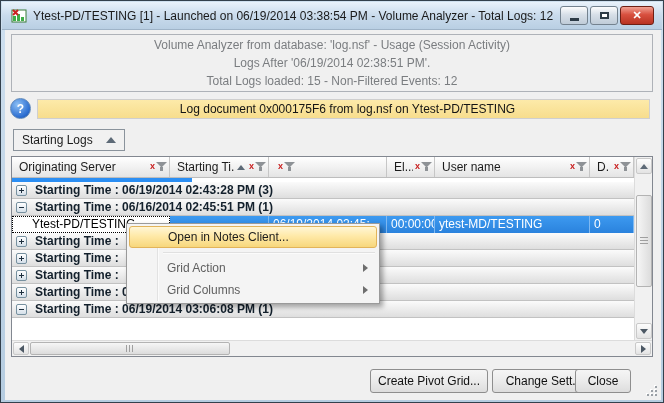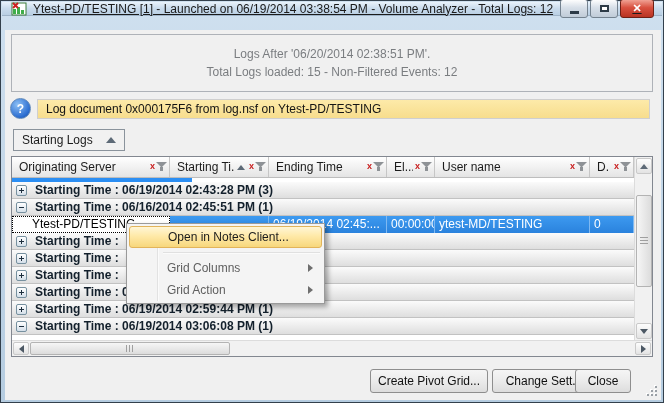--- a/index.html
+++ b/index.html
@@ -1,44 +1,44 @@
 <!DOCTYPE html>
 <html><head>
 <meta charset="utf-8">
 <style>
   html,body{margin:0;padding:0;background:#e8e8e8;}
   .stage{position:relative;width:664px;height:403px;font-family:"Liberation Sans",sans-serif;
          font-size:12px;color:#1b1b1b;overflow:hidden;}
   
   .window{position:absolute;inset:0;background:linear-gradient(#cfe0ef,#b5cce0);
           border:1px solid #33404c;box-sizing:border-box;}
-  .titlebar{position:absolute;left:1px;top:1px;right:1px;height:14px;
+  .titlebar{position:absolute;left:1px;top:1px;right:1px;height:28px;
             background:linear-gradient(#e9f2fb,#c9dbec 50%,#b9cfe3);
-            display:flex;align-items:center;border-bottom:1px solid #9fb4c8;box-sizing:border-box;text-decoration:underline;}
+            display:flex;align-items:center;border-bottom:1px solid #9fb4c8;box-sizing:border-box;}
   .app-icon{width:16px;height:16px;margin:0 6px 0 9px;flex:none;}
   .title-text{flex:1;white-space:nowrap;overflow:hidden;color:#1a1a1a;}
   .win-btns{display:flex;gap:2px;margin-right:8px;}
   .wbtn{width:28px;height:19px;border:1px solid #74828f;border-radius:3px;box-sizing:border-box;
         background:linear-gradient(#fdfdfd,#d7dfe8 45%,#c0ccd8);display:flex;align-items:center;justify-content:center;}
   .wbtn.close{width:34px;background:linear-gradient(#f0a193,#d8503f 45%,#b83322);border-color:#6e1f14;
               color:#fff;font-weight:bold;font-size:11px;}
   .glyph-min{width:9px;height:3px;background:#2d3b47;margin-top:7px;}
   .glyph-max{width:9px;height:7px;border:2px solid #2d3b47;box-sizing:border-box;background:#fff;}
   
   .content{position:absolute;left:4px;top:29px;width:656px;height:370px;background:#f0f0f0;}
   .info-box{position:absolute;left:6px;top:4px;width:642px;height:58px;box-sizing:border-box;
             border:1px solid #aeb2b8;background:#f0f0f0;display:flex;flex-direction:column;
             align-items:center;justify-content:center;color:#7a7d80;line-height:18px;}
   .help-btn{position:absolute;left:5px;top:68px;width:21px;height:21px;border-radius:50%;
             background:radial-gradient(circle at 35% 30%,#8cc0f5,#2a6cd0 70%,#16458f);
             border:1px solid #5d87b8;box-sizing:border-box;color:#fff;font-weight:bold;
             display:flex;align-items:center;justify-content:center;font-size:12px;}
   .status-bar{position:absolute;left:32px;top:69px;width:613px;height:20px;box-sizing:border-box;
               border:1px solid #cfcfcf;background:linear-gradient(#fdeaa9,#f7dd8d);
-              display:flex;align-items:center;padding-left:8px;color:#141414;}
+              display:flex;align-items:center;padding-left:8px;color:#141414;justify-content:center;}
   .chip{position:absolute;left:8px;top:99px;width:112px;height:22px;box-sizing:border-box;
         border:1px solid #8a939c;background:#f1f1f1;display:flex;align-items:center;padding:0 8px;}
   .chip .tri-up{margin-left:auto;}
   
   .tri-up{width:0;height:0;border-left:5px solid transparent;border-right:5px solid transparent;
           border-bottom:6px solid #5d6a77;}
   .tri-up.small{border-left-width:4px;border-right-width:4px;border-bottom-width:5px;}
   .tri-down{width:0;height:0;border-left:4px solid transparent;border-right:4px solid transparent;
             border-top:5px solid #4c5864;}
   .tri-left{width:0;height:0;border-top:4px solid transparent;border-bottom:4px solid transparent;
@@ -84,21 +84,21 @@
           display:flex;align-items:center;justify-content:center;}
   .vgrip{width:8px;height:8px;background:repeating-linear-gradient(#9f9f9f 0 1px,transparent 1px 3px);}
   .hsb{position:absolute;left:0;bottom:0;width:640px;height:16px;background:#f1f1f1;border-top:1px solid #dcdcdc;box-sizing:border-box;}
   .hbtn{position:absolute;top:1px;width:16px;height:13px;display:flex;align-items:center;justify-content:center;
         background:linear-gradient(#fdfdfd,#e3e3e3);border:1px solid #c9c9c9;border-radius:2px;box-sizing:border-box;}
   .hthumb{position:absolute;left:18px;top:1px;width:200px;height:13px;box-sizing:border-box;
           background:linear-gradient(#f6f6f6,#dcdcdc);border:1px solid #b3b3b3;border-radius:2px;
           display:flex;align-items:center;justify-content:center;}
   .hgrip{width:8px;height:7px;background:repeating-linear-gradient(90deg,#9f9f9f 0 1px,transparent 1px 3px);}
   
-  .menu{position:absolute;left:121px;top:193px;width:199px;box-sizing:border-box;z-index:50;
+  .menu{position:absolute;left:121px;top:193px;width:254px;box-sizing:border-box;z-index:50;
         background:#f4f4f4;border:1px solid #9a9a9a;padding:2px;box-shadow:3px 3px 5px rgba(0,0,0,.35);}
   .menu .gutter{position:absolute;left:30px;top:2px;bottom:2px;width:1px;background:#e2e2e2;box-shadow:1px 0 #fbfbfb;}
   .mitem{position:relative;height:22px;display:flex;align-items:center;padding-left:38px;box-sizing:border-box;
          color:#5f5f5f;white-space:nowrap;}
   .mitem.hl{color:#1c1c1c;border:1px solid #e2b45a;border-radius:3px;
             background:linear-gradient(#fff6d6,#ffe9a8 45%,#f7d77c);}
   .mitem .tri-right{position:absolute;right:9px;border-left-color:#6e6e6e;}
   .msep{height:1px;background:#e0e0e0;margin:4px 2px 4px 34px;box-shadow:0 1px #fbfbfb;}
   
   .fbtn{position:absolute;top:339px;height:24px;box-sizing:border-box;border:1px solid #8e8e8e;border-radius:3px;
@@ -131,21 +131,22 @@
           </div>
         <div class="wbtn close">
             <span>✕</span>
           </div>
       </div>
     </div>
 
     <div class="content">
 
       <div class="info-box">
-        <div>Logs After '06/20/2014 02:38:51 PM'.</div>
+        <div>Volume Analyzer from database: 'log.nsf' - Usage (Session Activity)</div>
+        <div>Logs After '06/19/2014 02:38:51 PM'.</div>
         <div>Total Logs loaded: 15 - Non-Filtered Events: 12</div>
       </div>
 
       <div class="help-btn">
         <span>?</span>
       </div>
       <div class="status-bar">
         <span>Log document 0x000175F6 from log.nsf on Ytest-PD/TESTING</span>
       </div>
 
@@ -165,21 +166,20 @@
             </div>
             <div class="hcell" style="width: 99px;">
               <span class="lbl">Starting Ti...</span>
               <span class="tri-up small" style="margin: 0px 2px;"></span>
               <span class="filter-icon">
                 <span class="filter-x">x</span>
                 <span class="funnel"></span>
               </span>
             </div>
             <div class="hcell" style="width: 118px;">
-              <span class="lbl">Ending Time</span>
               <span class="filter-icon">
                 <span class="filter-x">x</span>
                 <span class="funnel"></span>
               </span>
             </div>
             <div class="hcell" style="width: 48px;">
               <span class="lbl">El...</span>
               <span class="filter-icon">
                 <span class="filter-x">x</span>
                 <span class="funnel"></span>
@@ -228,24 +228,20 @@
             </div>
             <div class="row group">
               <span class="pm plus"></span>
               <span class="gtext">Starting Time :</span>
             </div>
             <div class="row group">
               <span class="pm plus"></span>
               <span class="gtext">Starting Time : 06/19/2014 02:50:08 PM (1)</span>
             </div>
             <div class="row group">
-              <span class="pm plus"></span>
-              <span class="gtext">Starting Time : 06/19/2014 02:59:44 PM (1)</span>
-            </div>
-            <div class="row group">
               <span class="pm"></span>
               <span class="gtext">Starting Time : 06/19/2014 03:06:08 PM (1)</span>
             </div>
           </div>
 
         <div class="vsb">
           <div class="sbtn" style="top:1px;">
               <span class="tri-up small"></span>
             </div>
           <div class="vthumb">
@@ -269,25 +265,25 @@
         </div>
       </div>
 
       <div class="menu" id="context-menu">
         <div class="gutter"></div>
       <div class="mitem hl">
             <span>Open in Notes Client...</span>
           </div>
           <div class="msep"></div>
           <div class="mitem">
+            <span>Grid Action</span>
+            <span class="tri-right"></span>
+          </div>
+          <div class="mitem">
             <span>Grid Columns</span>
-            <span class="tri-right"></span>
-          </div>
-          <div class="mitem">
-            <span>Grid Action</span>
             <span class="tri-right"></span>
           </div>
         </div>
 
       <div id="footer">
           <div class="fbtn" style="left: 365px; width: 118px;">Create Pivot Grid...</div>
           <div class="fbtn" style="left: 487px; width: 104px;">Change Sett...</div>
           <div class="fbtn" style="left: 570px; width: 56px;">Close</div>
         </div>
 

